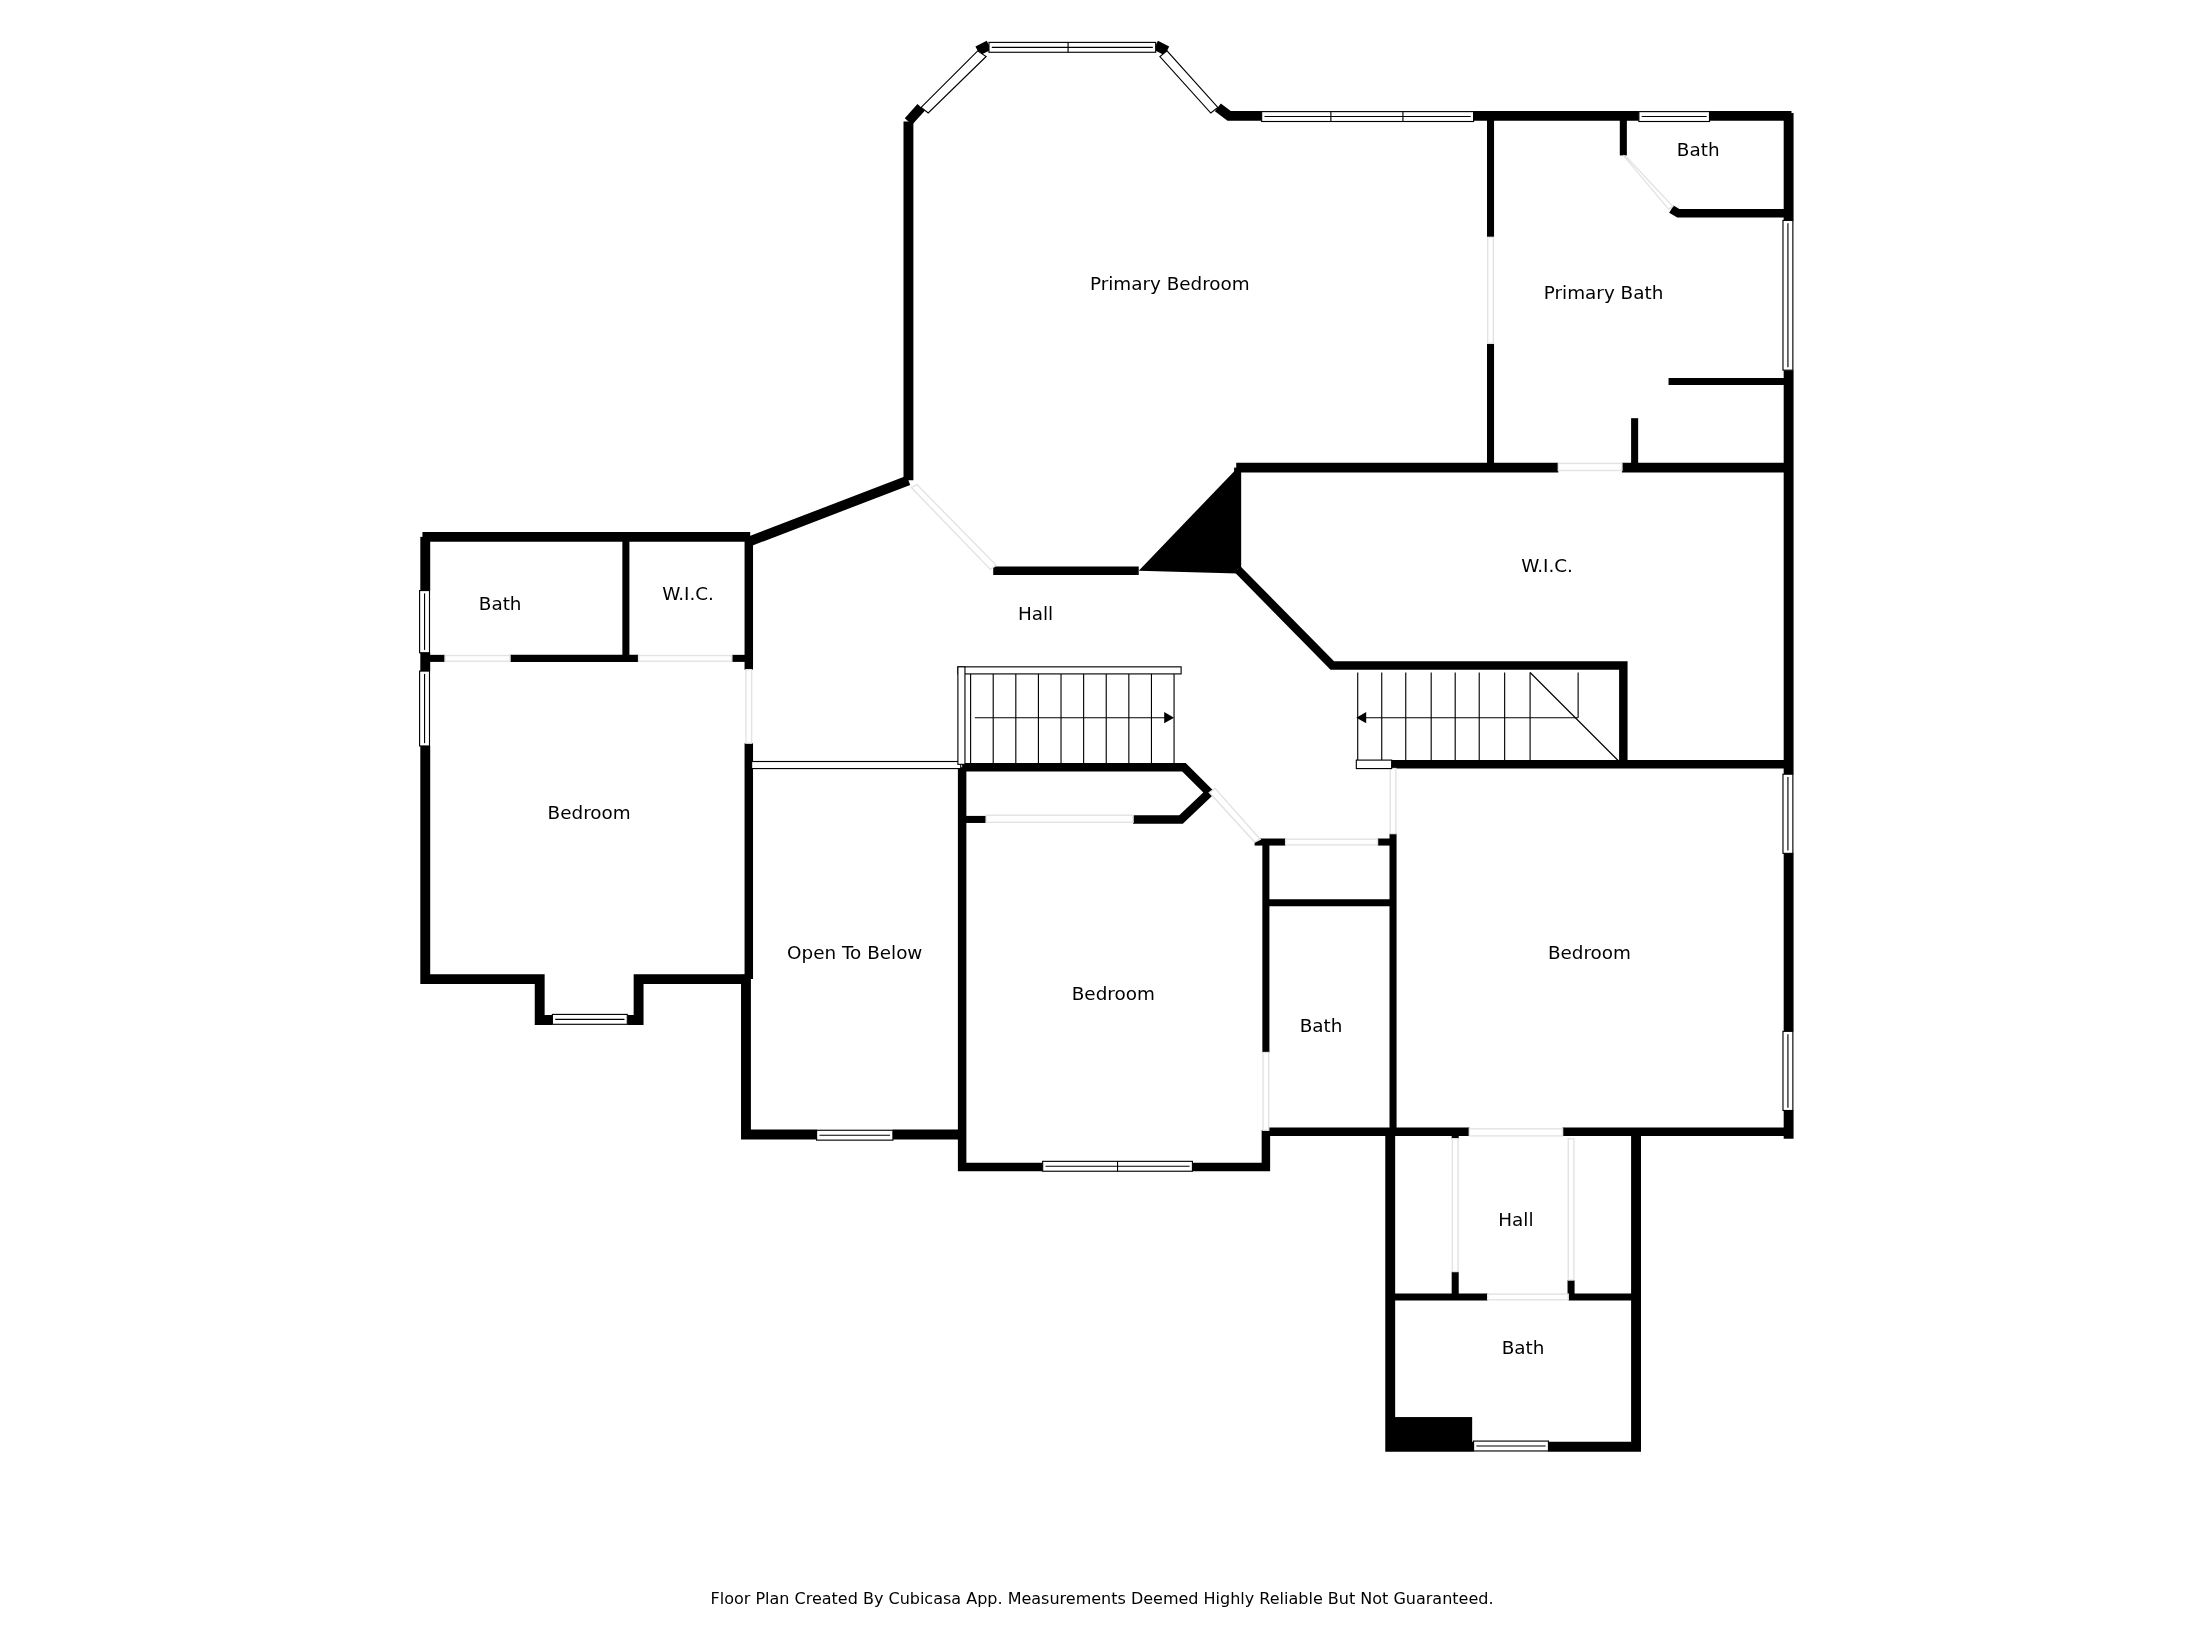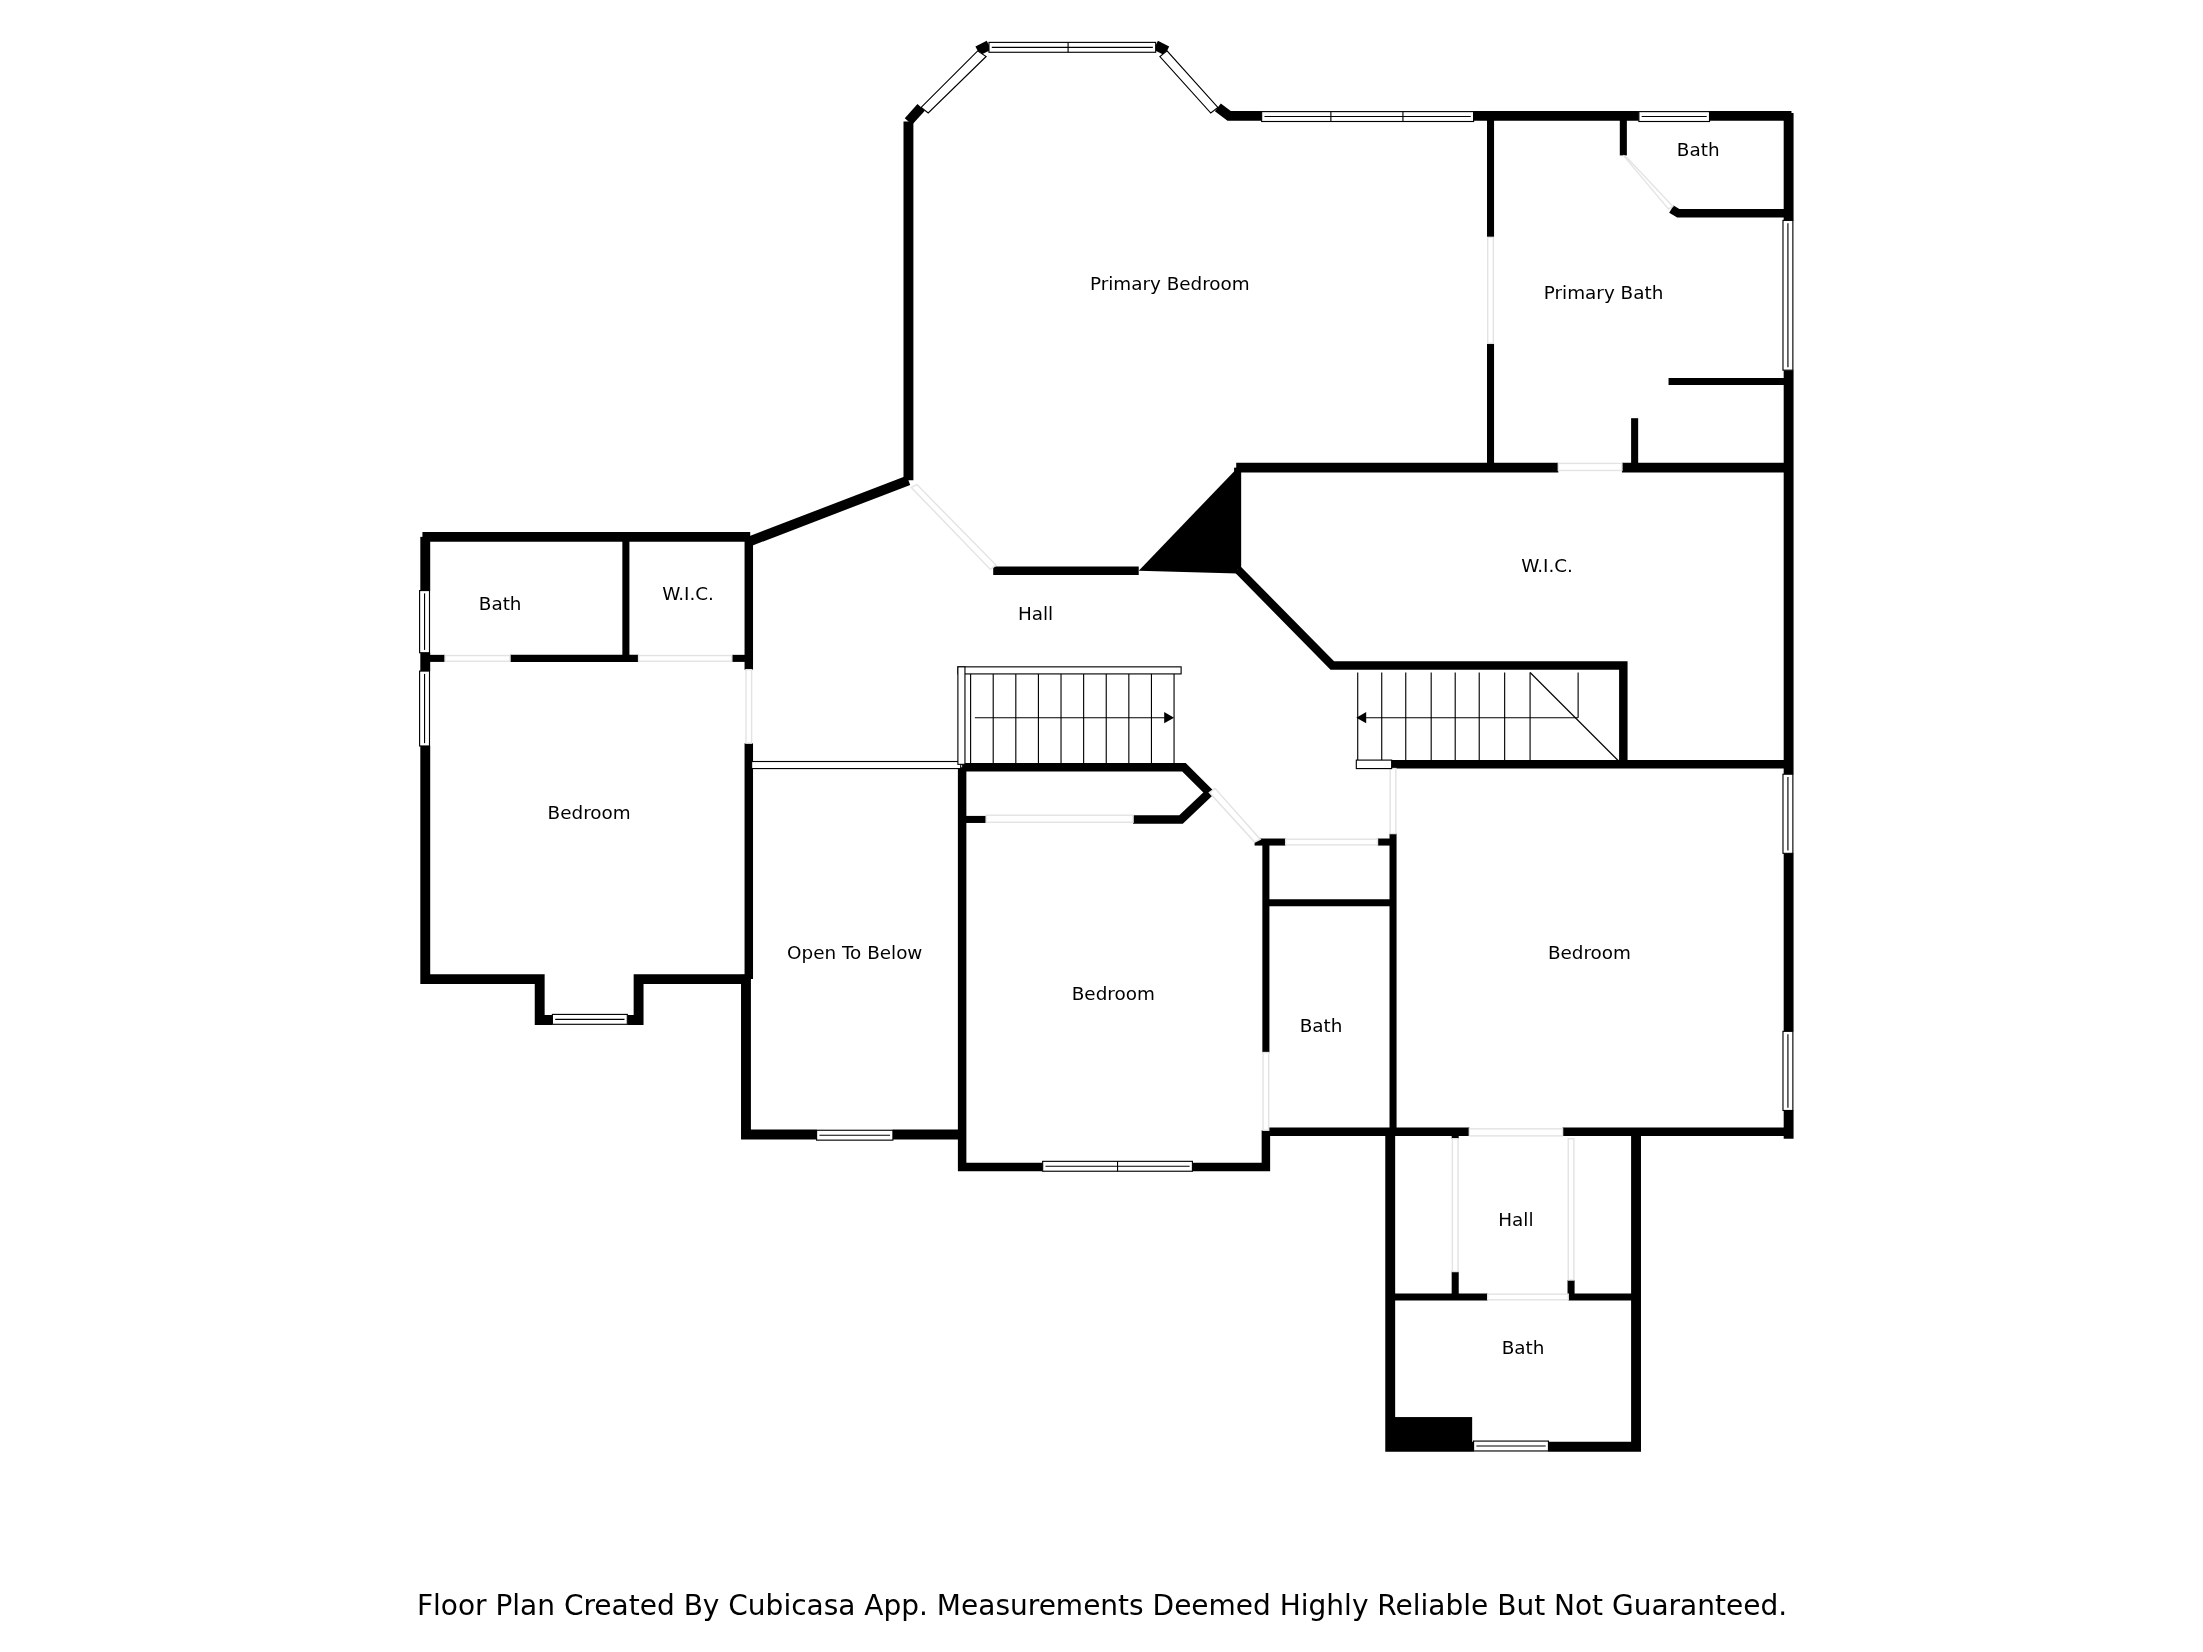--- a/index.html
+++ b/index.html
@@ -4,21 +4,21 @@
 <style>
   html, body { margin:0; padding:0; background:#ffffff; }
   body { width:2204px; height:1653px; overflow:hidden; position:relative; font-family:"DejaVu Sans", sans-serif; }
   #plan { position:absolute; left:0; top:0; width:2204px; height:1653px; }
   .wall { fill:#000; }
   .wline { stroke:#000; stroke-linecap:butt; fill:none; }
   .win { fill:#fff; stroke:#000; stroke-width:0.8; }
   .door { fill:#fff; stroke:#e3e3e3; stroke-width:1; }
   .stair { stroke:#000; stroke-width:0.8; fill:none; }
   .label { font-family:"DejaVu Sans", sans-serif; font-size:13px; fill:#000; text-anchor:middle; dominant-baseline:middle; }
-  .footer { position:absolute; left:0; width:2204px; top:1589px; text-align:center; font-family:"DejaVu Sans", sans-serif; font-size:28px; color:#000; }
+  .footer { position:absolute; left:0; width:2204px; top:1589px; text-align:center; font-family:"DejaVu Sans", sans-serif; font-size:16px; color:#000; }
 </style>
 </head>
 <body>
 
 <svg id="plan" viewBox="0 0 1560 1170" preserveAspectRatio="none" xmlns="http://www.w3.org/2000/svg">
 
   <g>
 
     <path class="wline" stroke-width="7" d="M643,86 L643,340"></path>
 

